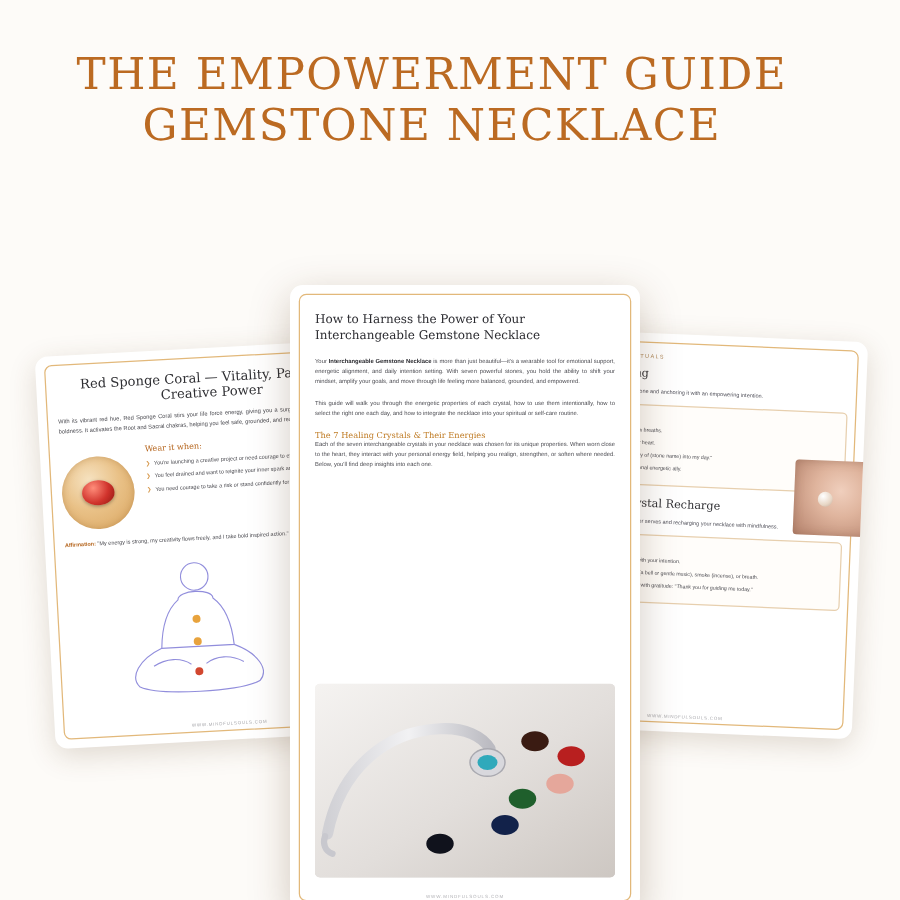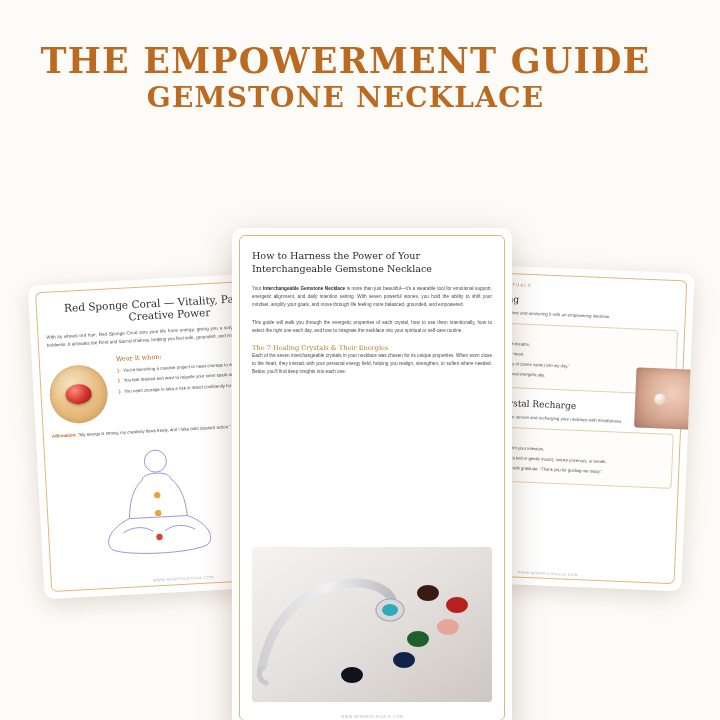--- a/index.html
+++ b/index.html
@@ -17,32 +17,32 @@
 
   
   .title-block {
     position: absolute;
     top: 40px;
     left: 0;
     width: 691px;
     text-align: center;
     color: #b5651d;
     font-family: "DejaVu Serif", serif;
-    font-weight: bold;
+    font-weight: normal;
     letter-spacing: 1.2px;
     line-height: 1.18;
   }
   .title-line {
     display: block;
     font-size: 35px;
     text-transform: uppercase;
     color: #bb6a22;
   }
   .title-line.l2 { font-size: 35px; }
-  .title-line.l3 { font-size: 28px; }
+  .title-line.l3 { font-size: 35px; }
 
   
   .card {
     position: absolute;
     background: #ffffff;
     border-radius: 10px;
     box-shadow: 0 6px 22px rgba(90,60,30,0.18);
     overflow: hidden;
   }
   .card .inner-border {

